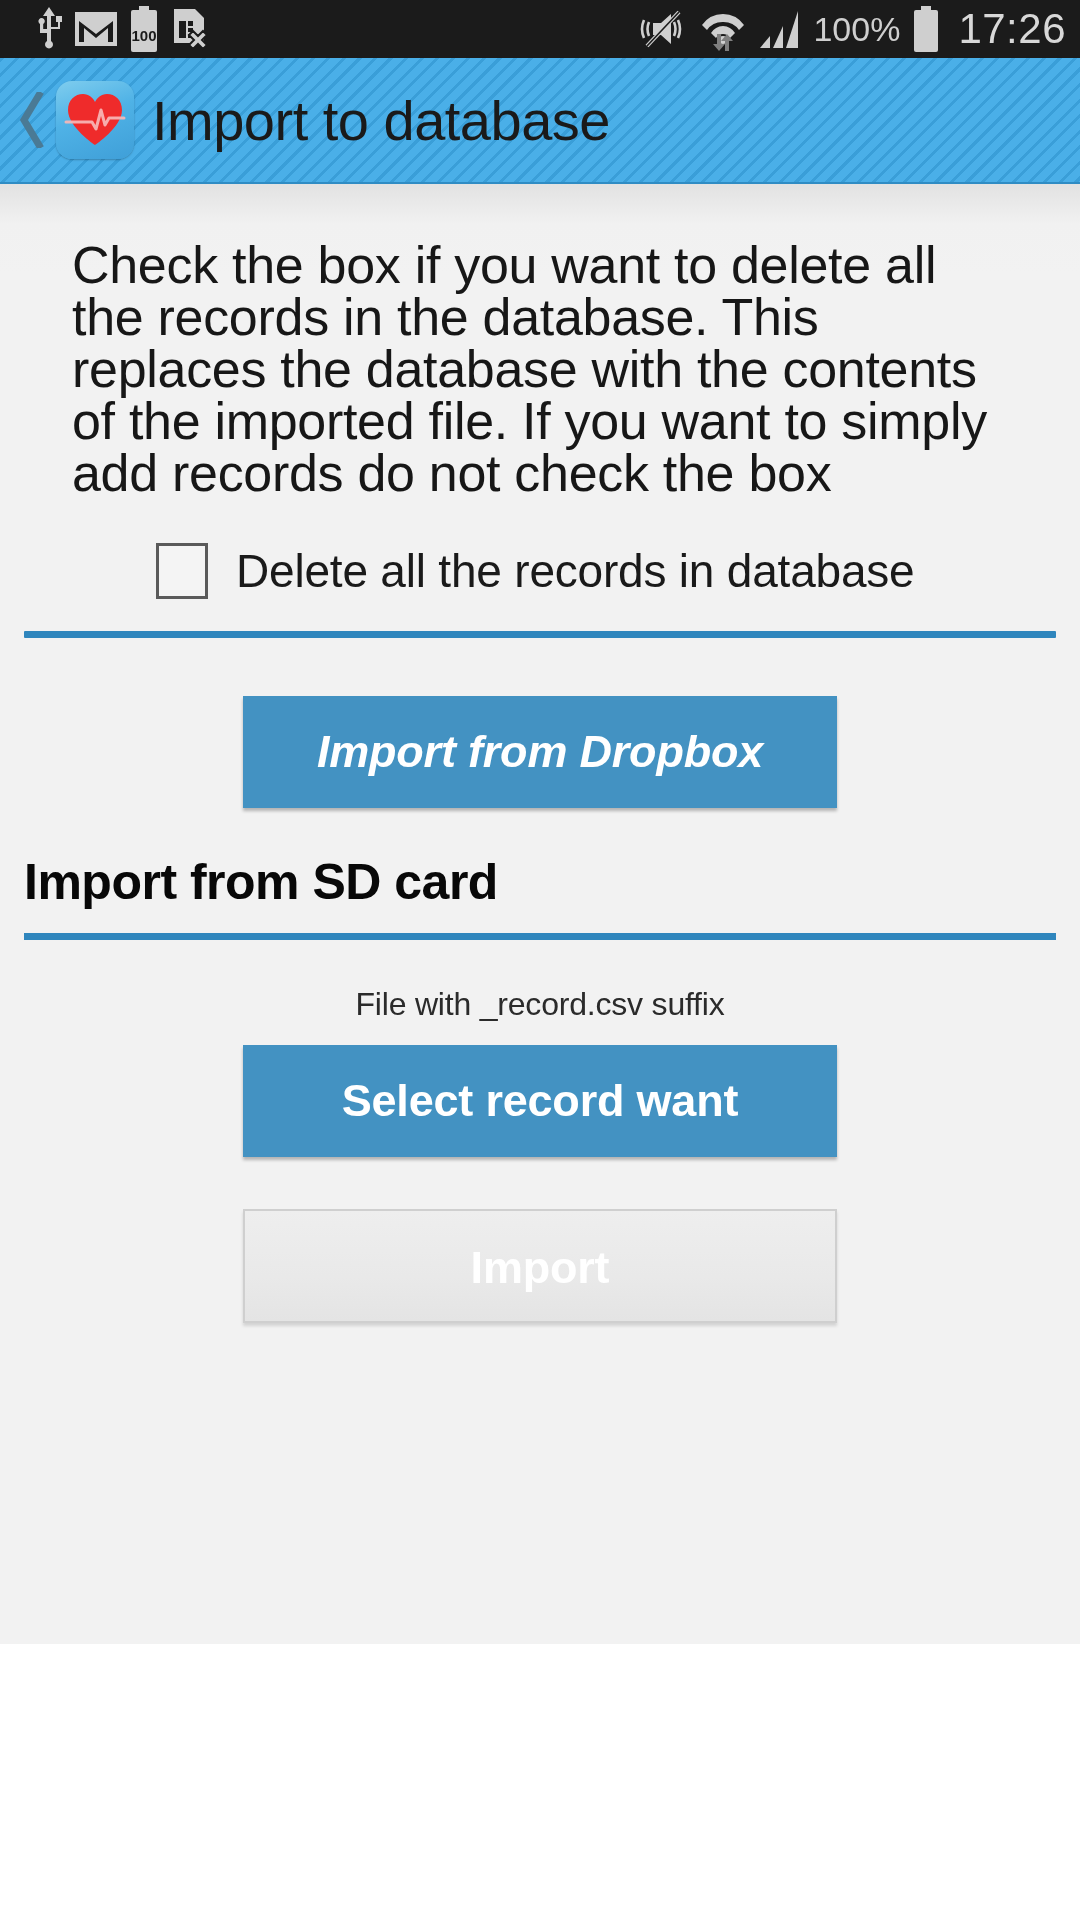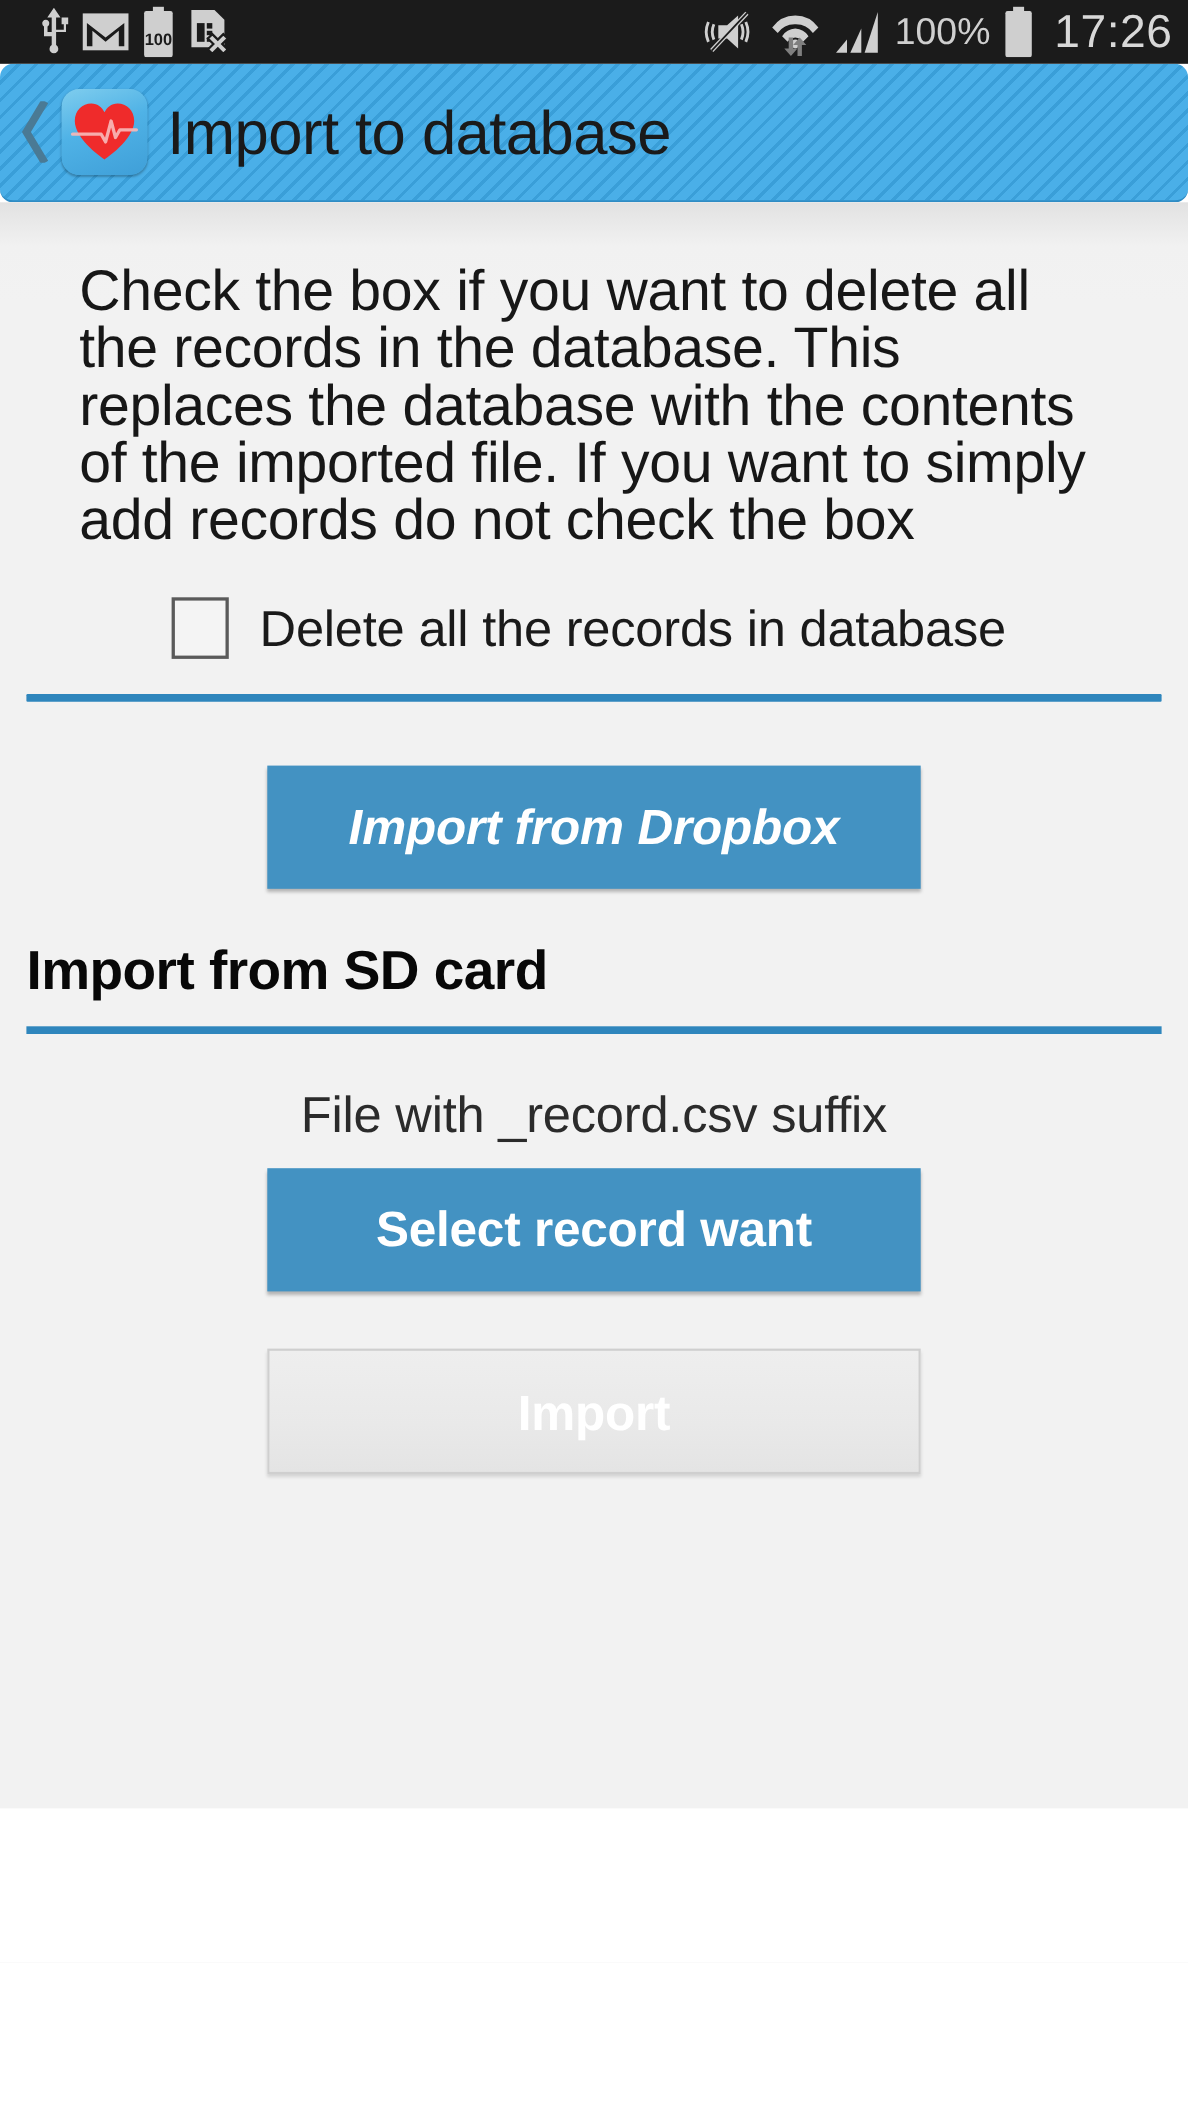--- a/index.html
+++ b/index.html
@@ -58,21 +58,20 @@
         rgba(20,120,180,0.30) 0px,
         rgba(20,120,180,0.30) 3px,
         rgba(255,255,255,0.00) 3px,
         rgba(255,255,255,0.00) 11px
     );
     display: flex;
     align-items: center;
     padding-left: 10px;
     box-sizing: border-box;
     border-bottom: 2px solid #2f8cc4;
-    border-radius: 12px;
   }
   .back-chevron {
     width: 42px;
     height: 62px;
     display: flex;
     align-items: center;
     justify-content: center;
     flex: none;
     margin-right: 4px;
   }
@@ -165,21 +164,21 @@
     letter-spacing: -0.5px;
   }
   .rule-tight {
     height: 7px;
     background: #2f86bd;
     margin: 22px 24px 0 24px;
   }
 
   .field-label {
     text-align: center;
-    font-size: 46px;
+    font-size: 32px;
     color: #2b2b2b;
     margin-top: 46px;
     letter-spacing: -0.2px;
   }
   .btn-record { margin-top: 22px; }
   .btn-procedure { margin-top: 22px; }
 
   .btn-disabled {
     display: block;
     width: 594px;

